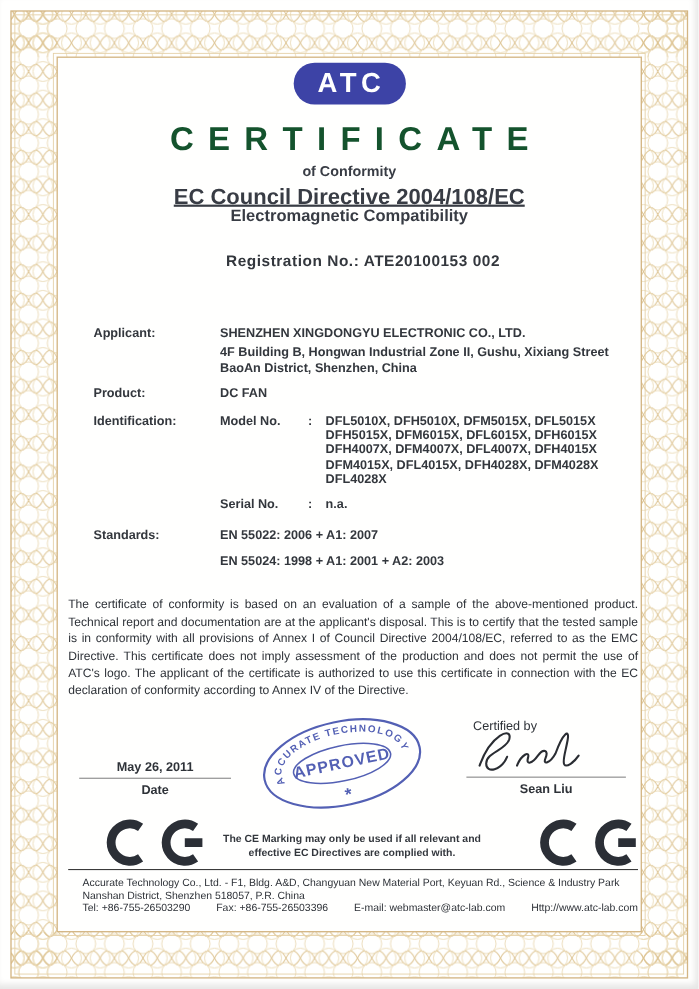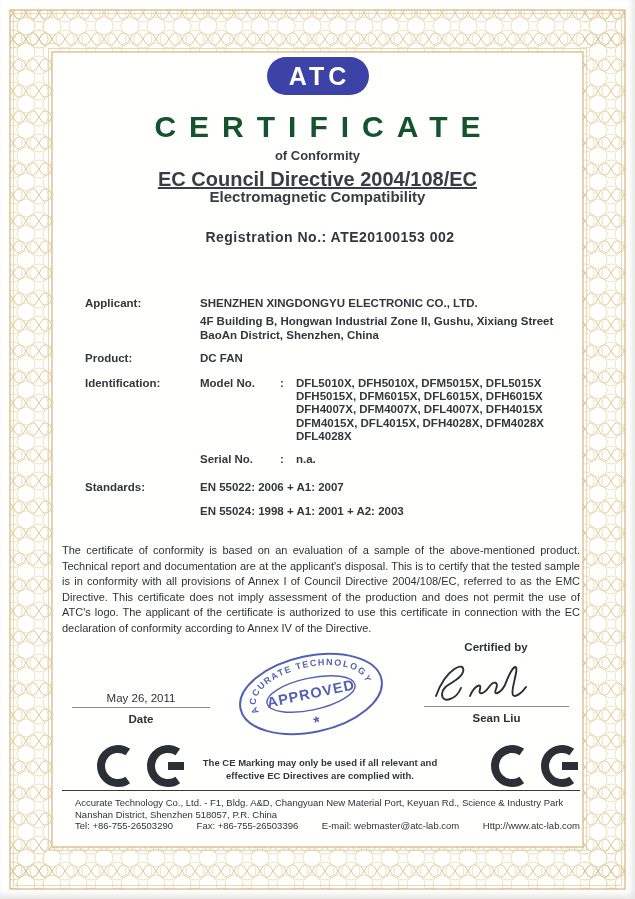--- a/index.html
+++ b/index.html
@@ -56,25 +56,25 @@
   .row-standards { margin-top: 16px; }
   .std-line2 { margin-top: 12px; }
 
   
   .body-par {
     position: absolute; left: 62px; top: 543px; width: 518px;
     font-size: 11px; line-height: 15.6px; text-align: justify; color: #2e3238;
   }
 
   
-  .certified-by { position: absolute; left: 430px; top: 641px; width: 132px;
-                  text-align: center; font-size: 11.5px; font-weight: bold; }
+  .certified-by { position: absolute; left: 430px; top: 655px; width: 132px;
+                  font-size: 11.5px; font-weight: normal; }
   .stamp { position: absolute; left: 226px; top: 646px; opacity: 0.92; }
   .date-block { position: absolute; left: 72px; top: 692px; width: 138px; text-align: center; }
-  .date-value { font-size: 11.5px; font-weight: normal; padding-bottom: 3px;
+  .date-value { font-size: 11.5px; font-weight: bold; padding-bottom: 3px;
                 border-bottom: 1px solid #888; }
   .date-label { font-size: 11.5px; font-weight: bold; margin-top: 5px; }
   .sig-block { position: absolute; left: 424px; top: 652px; width: 145px; text-align: center; }
   .sig-svg { display: block; margin: 0 auto; }
   .sig-line { border-top: 1px solid #888; margin-top: -4px; }
   .sig-name { font-size: 11.5px; font-weight: bold; margin-top: 5px; }
 
   
   .ce-left  { position: absolute; left: 96px;  top: 744px; }
   .ce-right { position: absolute; left: 490px; top: 744px; }

